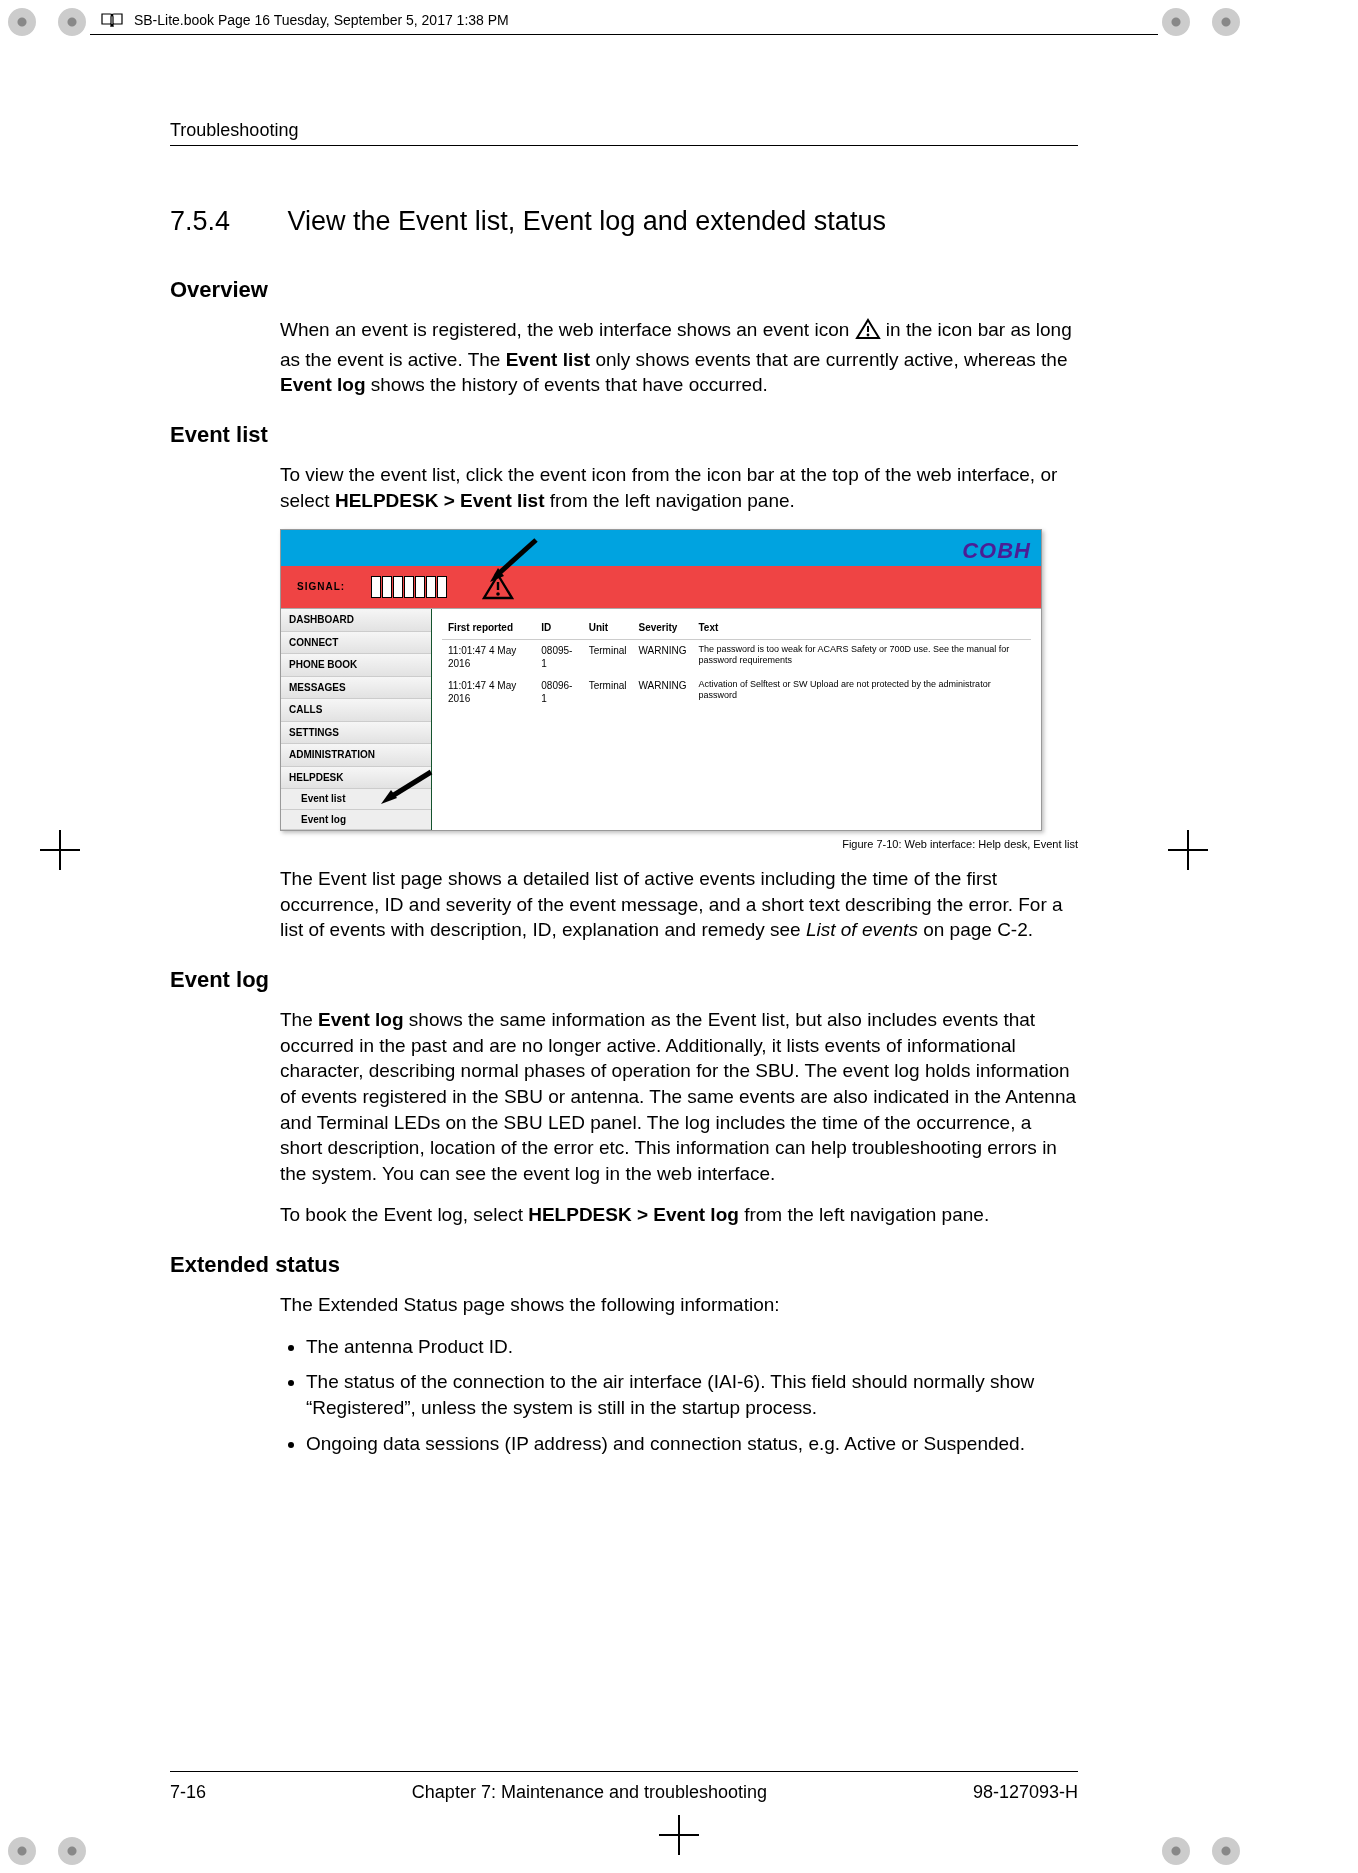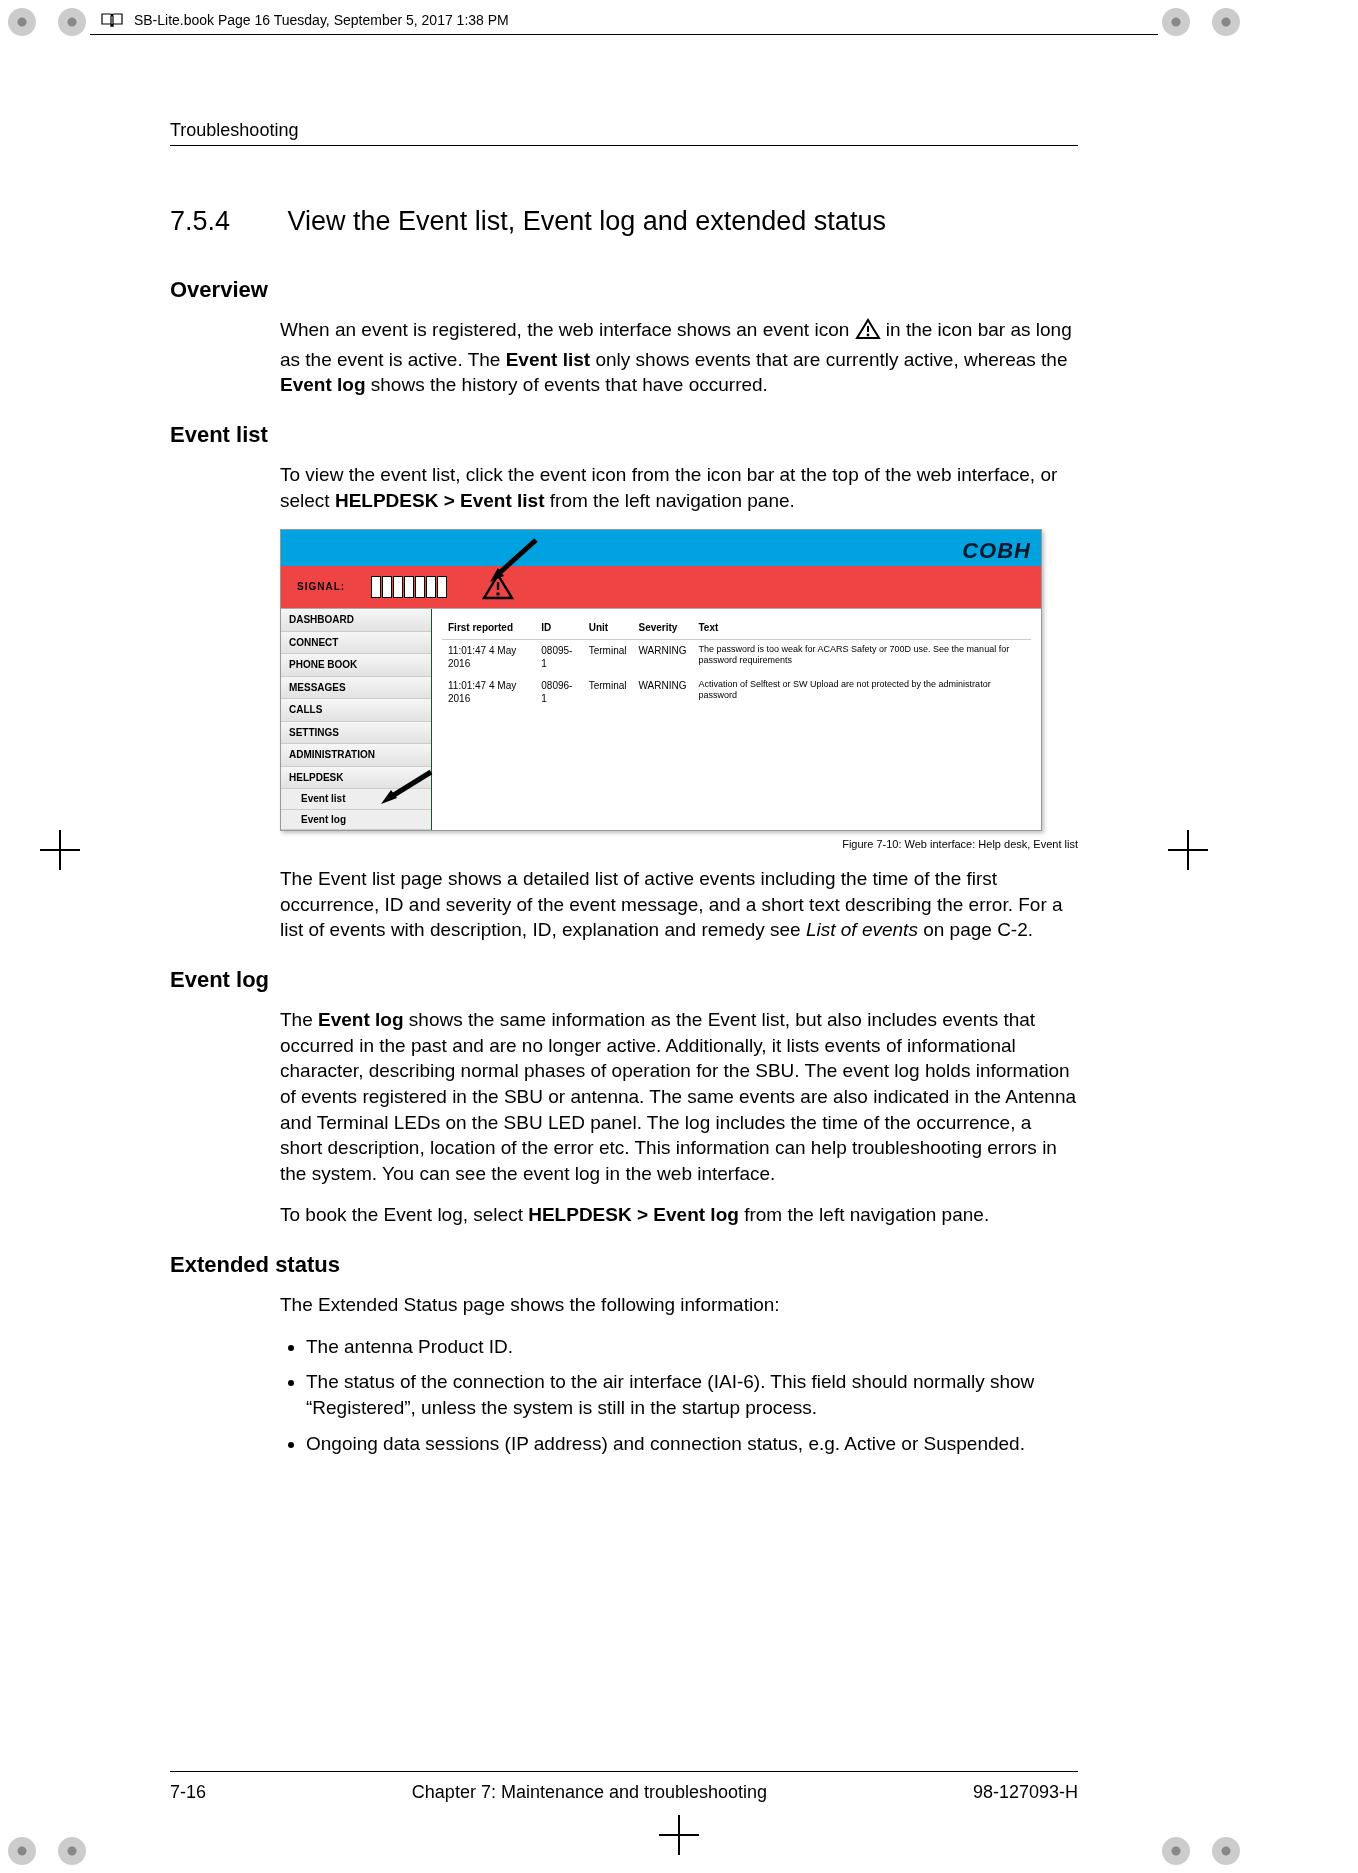--- a/index.html
+++ b/index.html
@@ -112,21 +112,21 @@
     color:#000;
   }
   .fig-topbar {
     height: 36px;
     background: #00a3e0;
     position: relative;
   }
   .fig-logo {
     position:absolute; right: 10px; top: 6px;
     font-style: italic; font-weight: 900;
-    color:#0f172a; font-size: 22px; letter-spacing: 1px;
+    color:#4c1d95; font-size: 22px; letter-spacing: 1px;
     font-family: Arial, sans-serif;
   }
   .fig-signal-row {
     background: #ef4444;
     height: 42px;
     position: relative;
     border-bottom: 1px solid #aaa;
   }
   .fig-signal-label { position:absolute; left:16px; top:14px; font-size:10px; font-weight:700; letter-spacing:1px;}
   .fig-signal-bars { position:absolute; left:90px; top:10px; display:flex; gap:1px; }

